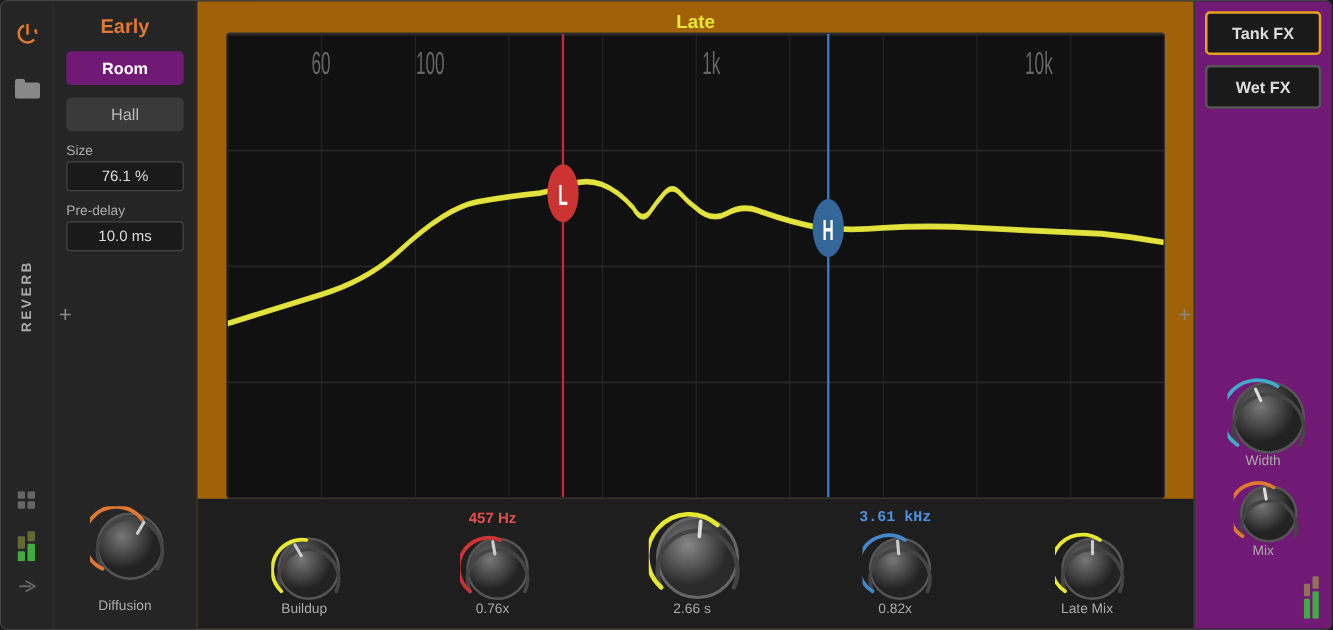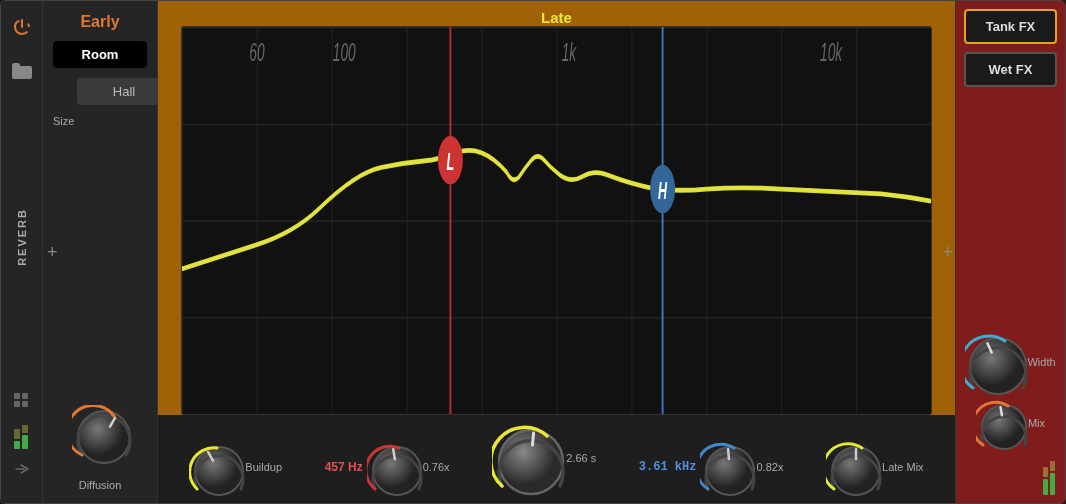--- a/index.html
+++ b/index.html
@@ -82,42 +82,41 @@
       flex-direction: column;
       gap: 10px;
     }
     .early-title {
       color: #e07832;
       font-size: 16px;
       font-weight: bold;
       text-align: center;
     }
     .btn-room {
-      background: #000000;
+      background: #701a75;
       color: #fff;
       border: none;
       border-radius: 4px;
       padding: 6px 0;
       width: 100%;
       font-size: 13px;
       font-weight: bold;
       cursor: pointer;
       text-align: center;
     }
     .btn-hall {
       background: #3a3a3a;
       color: #bbb;
       border: none;
       border-radius: 4px;
       padding: 6px 0;
       width: 100%;
       font-size: 13px;
       cursor: pointer;
       text-align: center;
-      margin-left: 24px;
     }
     .param-label {
       color: #aaa;
       font-size: 11px;
       margin-bottom: 2px;
     }
     .param-value-box {
       background: #1a1a1a;
       border: 1px solid #444;
       border-radius: 3px;
@@ -170,54 +169,53 @@
       padding: 8px 0 0 0;
     }
     .freq-display {
       flex: 1;
       position: relative;
       margin: 0 23px;
       border: 1px solid #333;
       background: #111;
       border-radius: 3px;
       overflow: hidden;
-      font-style: italic;
     }
 
     
     .bottom-knobs {
       display: flex;
       align-items: flex-end;
       justify-content: space-around;
       padding: 8px 10px 10px;
       background: #1e1e1e;
     }
     .knob-group {
       display: flex;
-      flex-direction: row;
+      flex-direction: column;
       align-items: center;
       gap: 4px;
     }
     .freq-tag-red {
       color: #e05050;
       font-size: 12px;
       font-weight: bold;
     }
     .freq-tag-blue {
       color: #5090e0;
       font-size: 12px;
       font-weight: bold;
       text-align: center;
       font-family: Liberation Mono, monospace;
     }
 
     
     .right-panel {
       width: 110px;
-      background: #7f1d1d;
+      background: #701a75;
       border-left: 1px solid #333;
       display: flex;
       flex-direction: column;
       padding: 8px;
       gap: 8px;
       align-items: center;
     }
     .btn-tankfx {
       background: #1a1a1a;
       border: 2px solid #e8a020;
@@ -311,20 +309,25 @@
       </div>
     </div>
   </div>
 
   <div class="early-panel">
     <div class="early-title">Early</div>
     <button class="btn-room">Room</button>
     <button class="btn-hall">Hall</button>
     <div>
       <div class="param-label">Size</div>
+      <div class="param-value-box">76.1 %</div>
+    </div>
+    <div>
+      <div class="param-label">Pre-delay</div>
+      <div class="param-value-box">10.0 ms</div>
     </div>
     <div class="diffusion-area">
 
       <div class="knob knob-large" style="position:relative;">
         <svg width="64" height="64" viewBox="0 0 64 64">
           <circle cx="32" cy="32" r="26" fill="url(#kgrad)" stroke="#555" stroke-width="2"></circle>
           <defs>
             <radialGradient id="kgrad" cx="38%" cy="35%">
               <stop offset="0%" stop-color="#777"></stop>
               <stop offset="100%" stop-color="#222"></stop>

